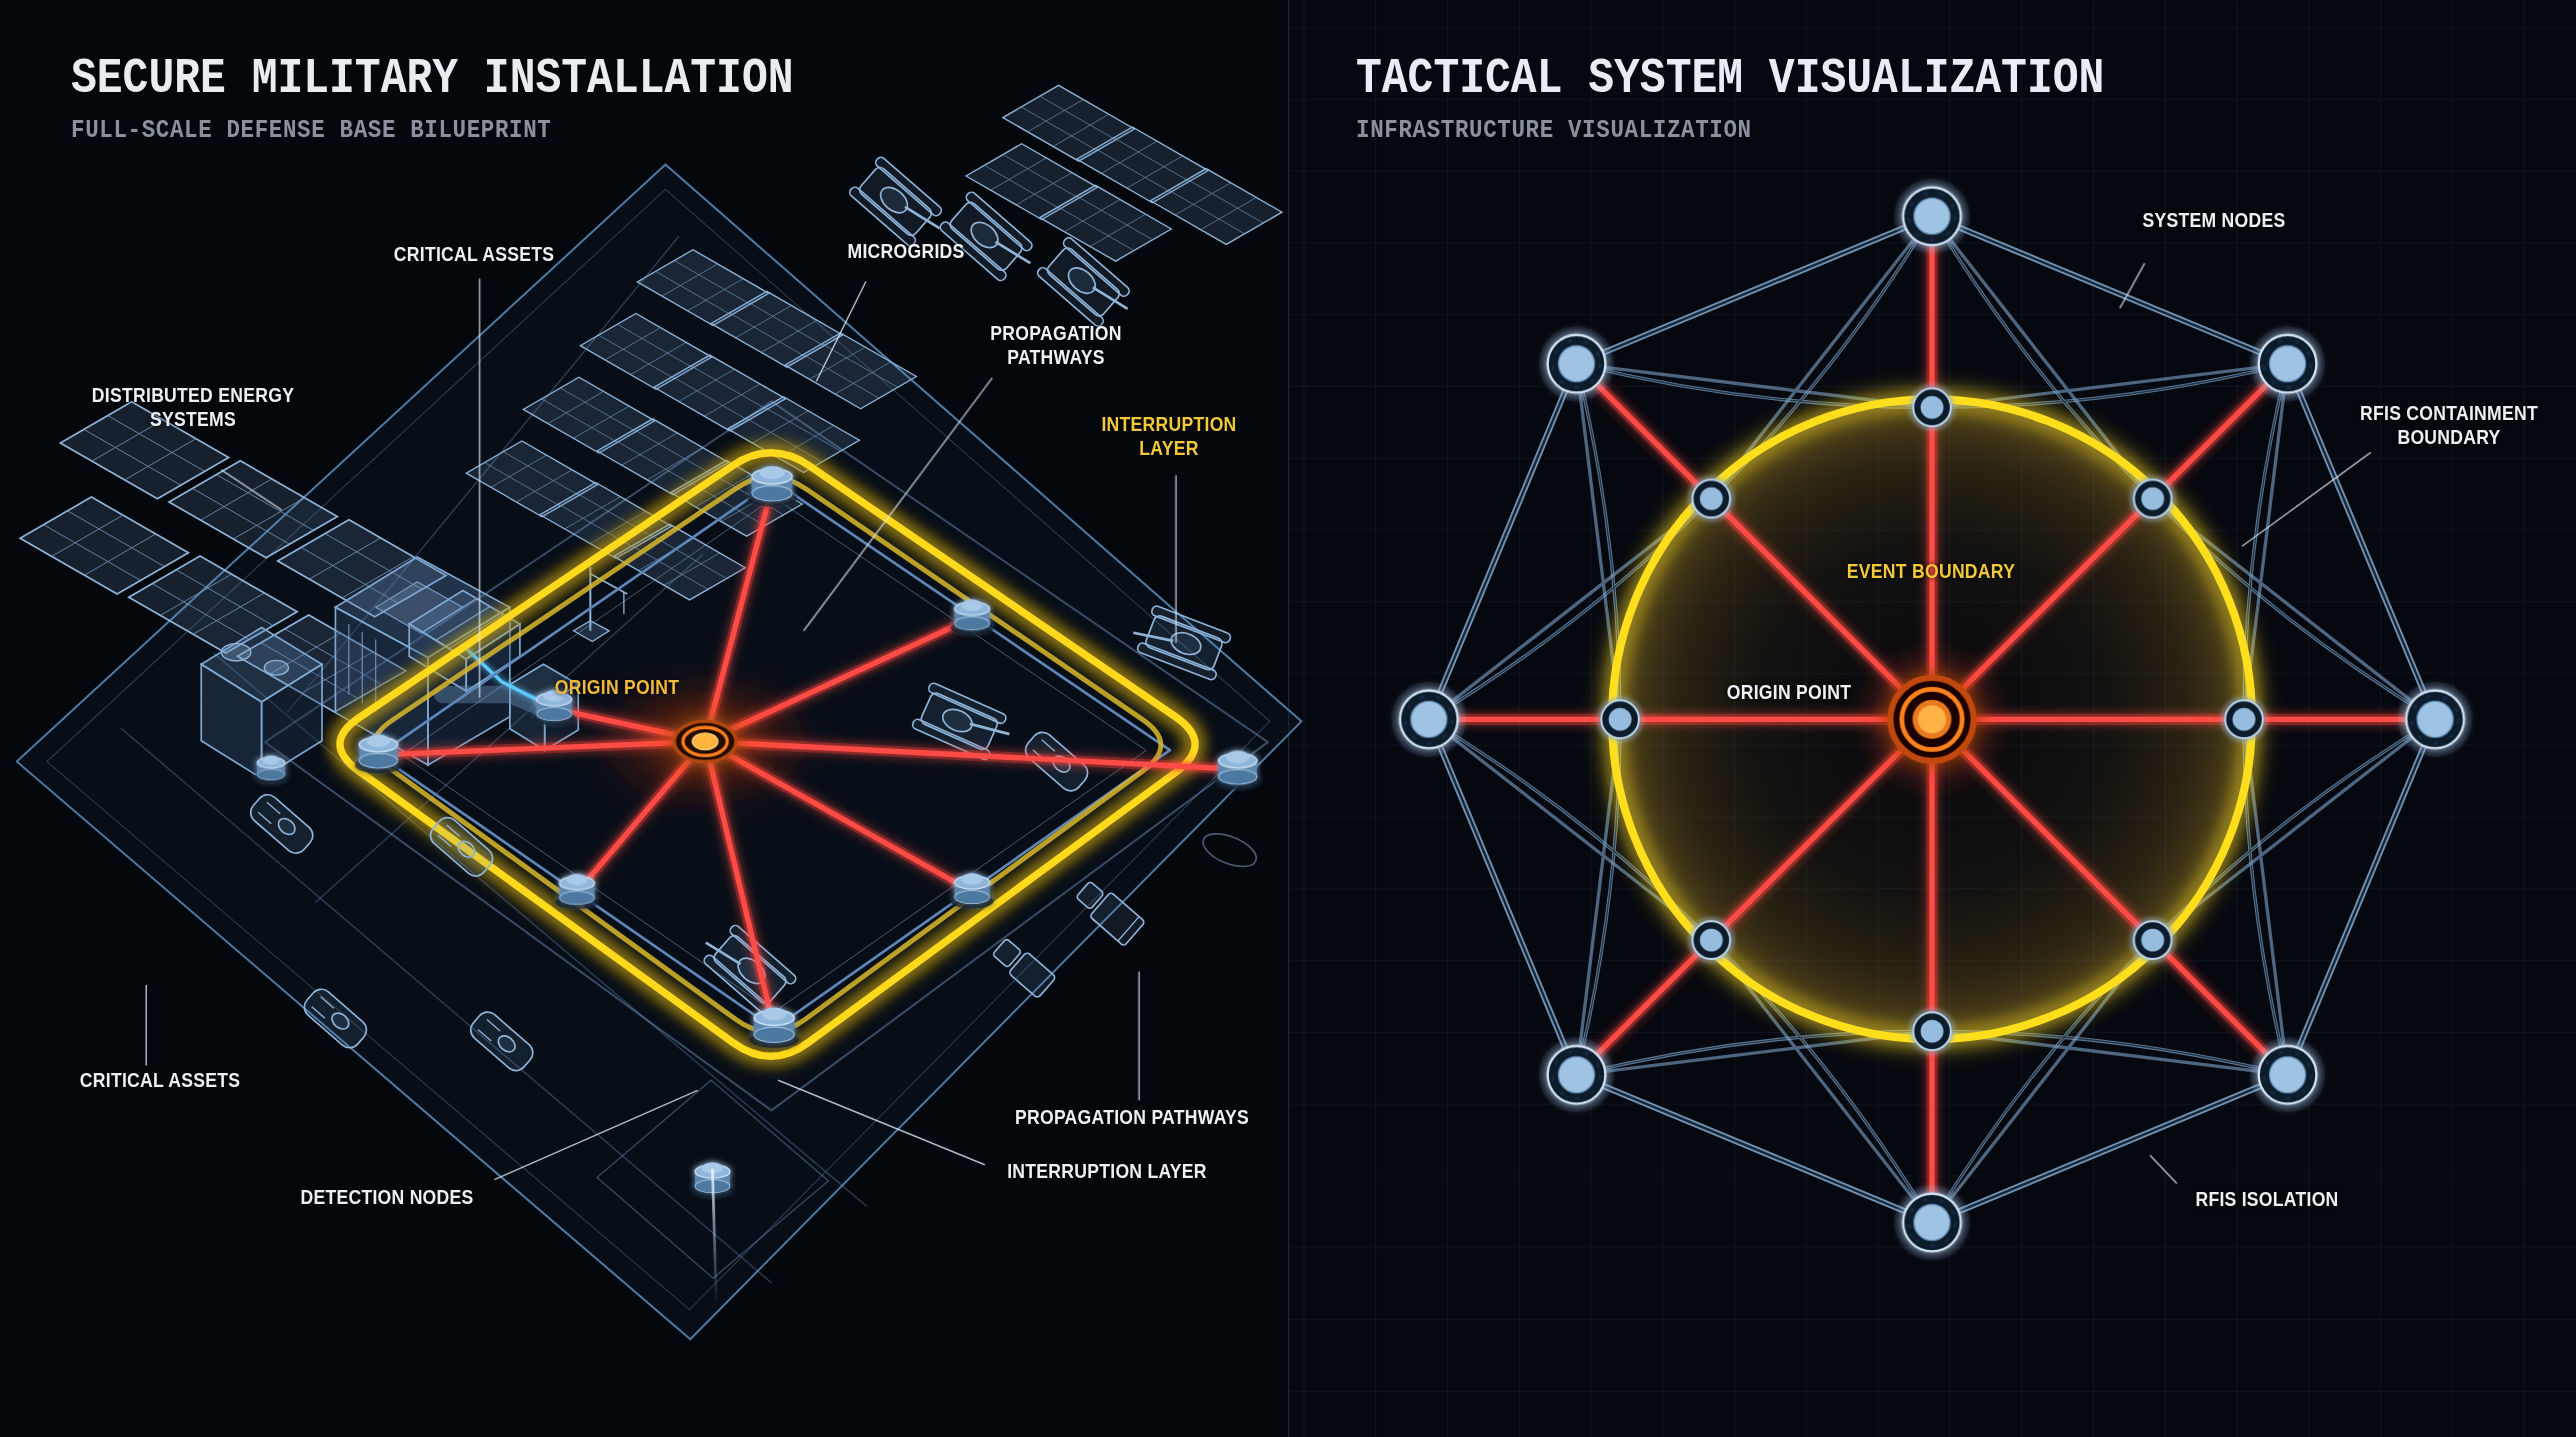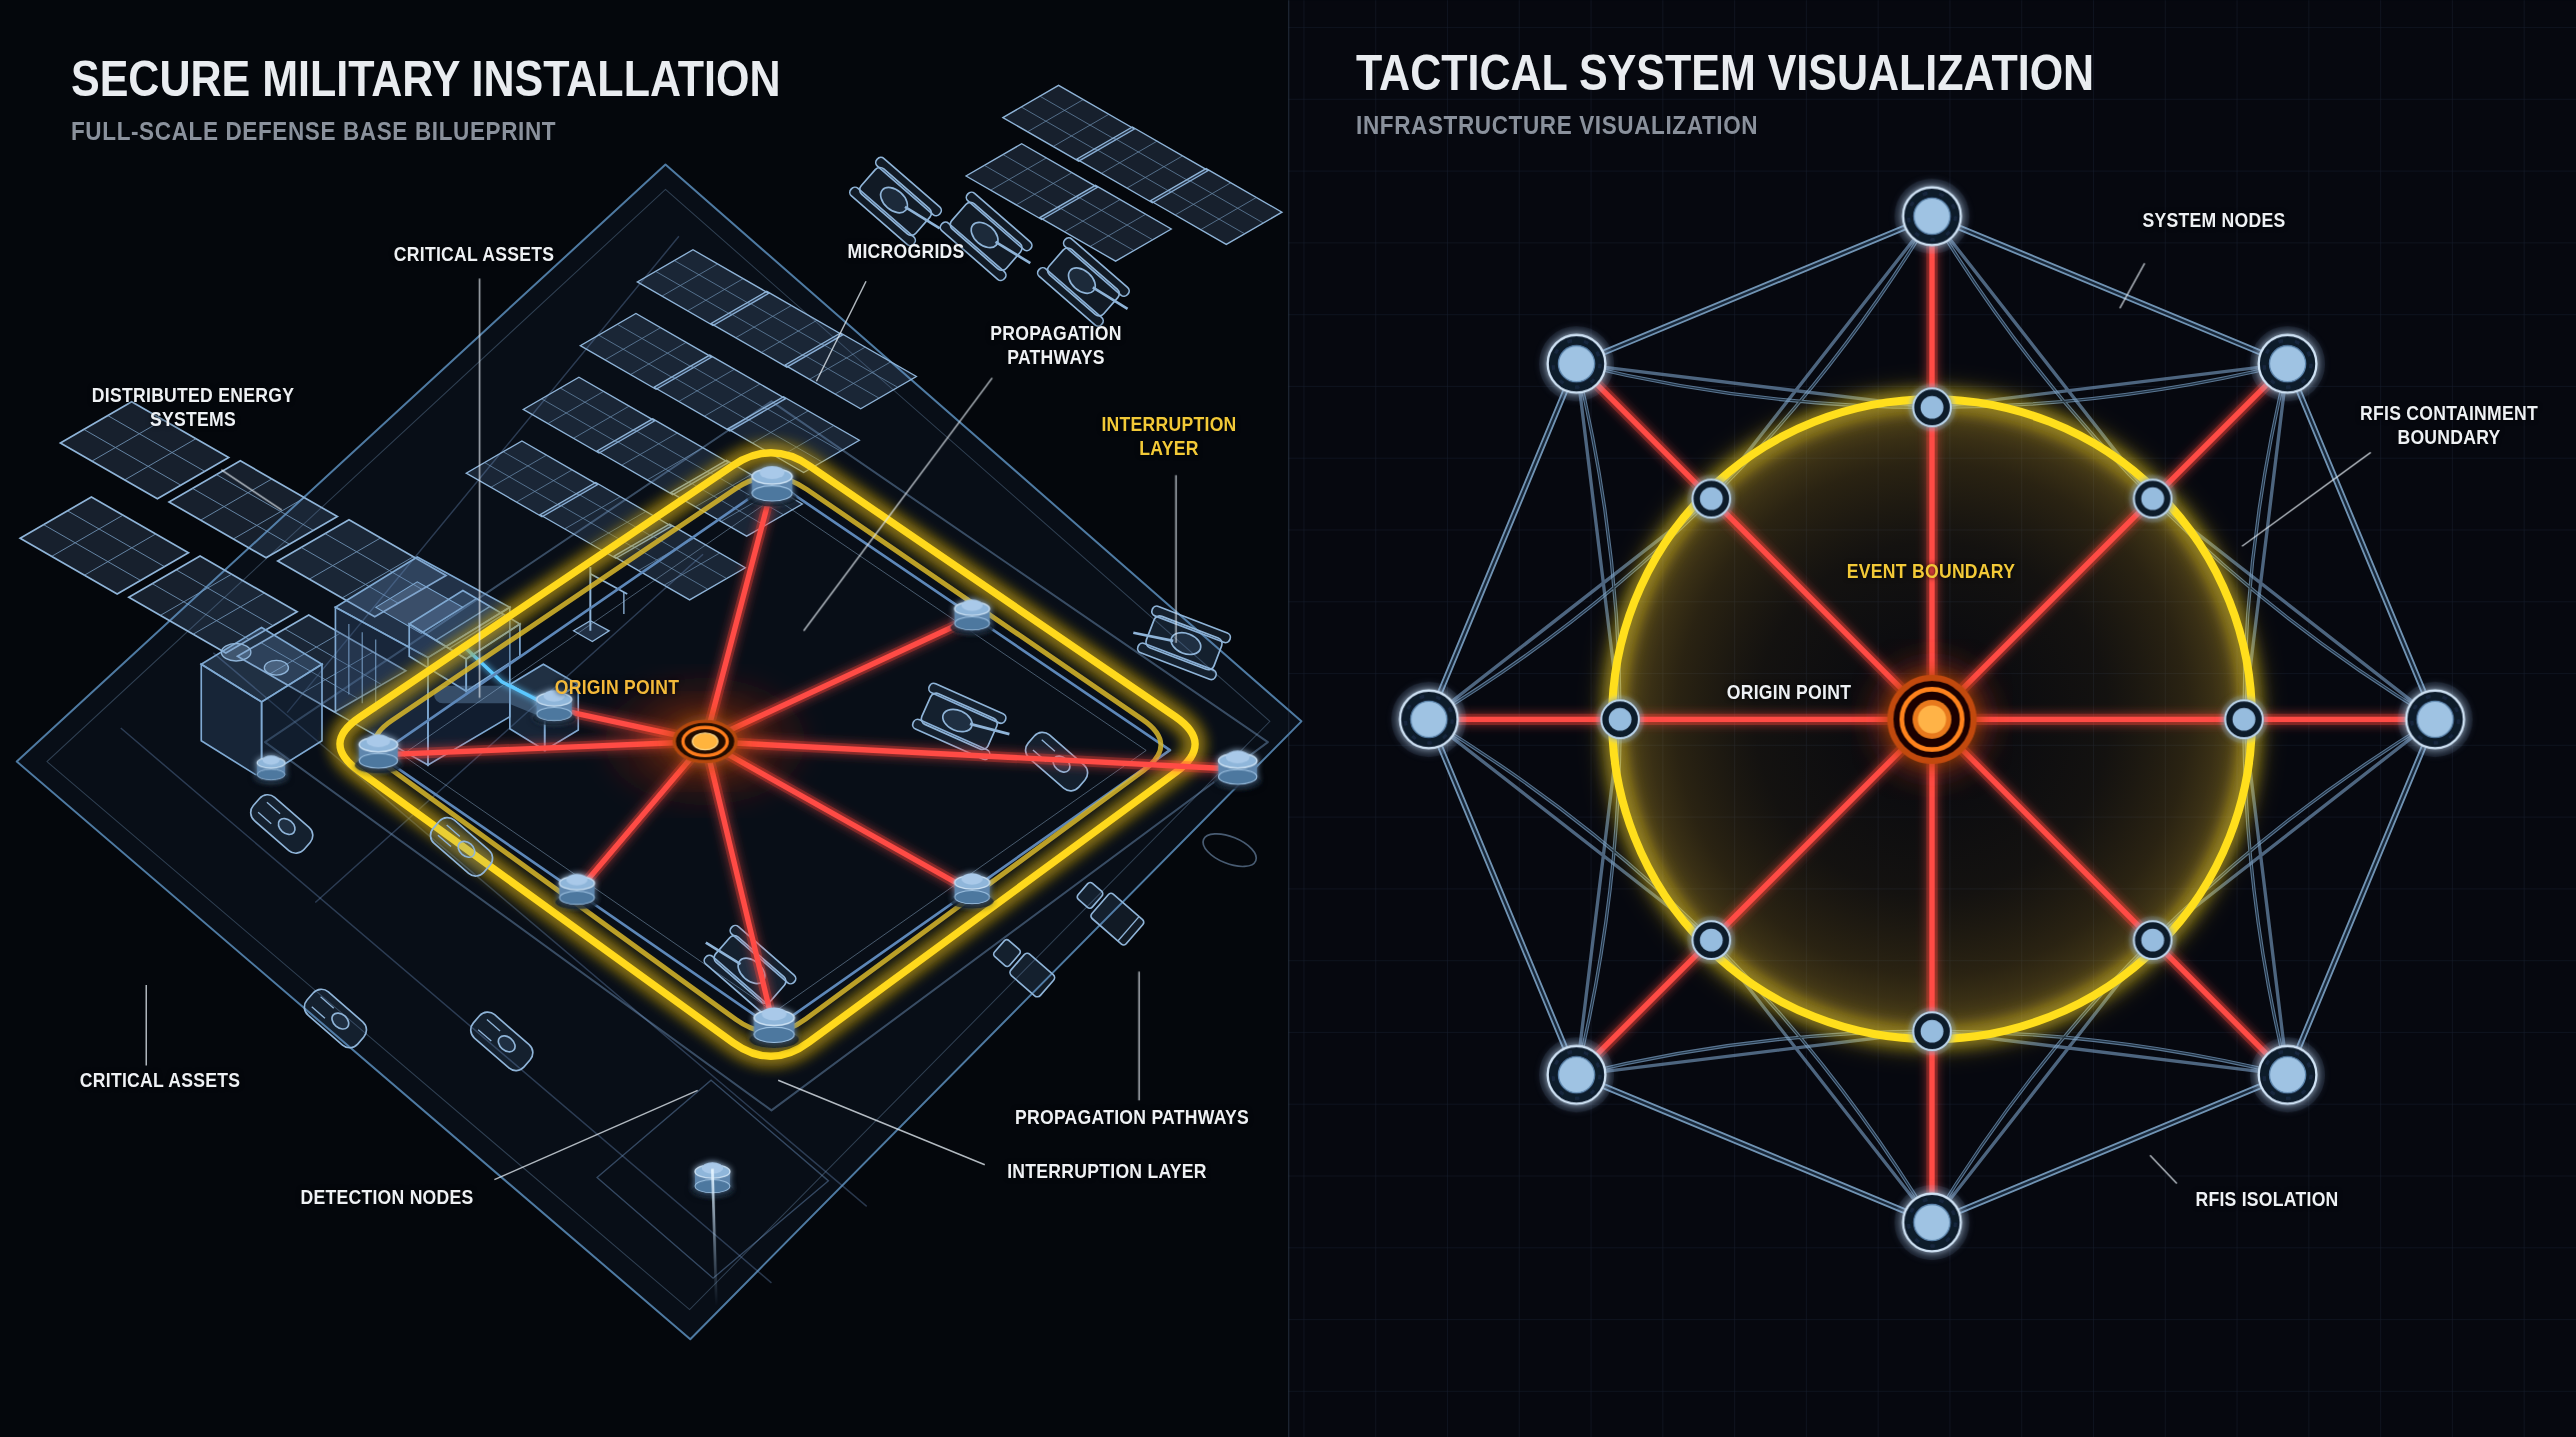--- a/index.html
+++ b/index.html
@@ -1,21 +1,21 @@
 <!DOCTYPE html>
 <html style="font-size:10.7px"><head>
 <meta charset="utf-8">
 <style>
   html,body{margin:0;padding:0;background:#000;}
   #stage{position:relative;width:2576px;height:1438px;background:#04070c;overflow:hidden;
          font-family:"Liberation Sans",sans-serif;}
   svg{position:absolute;left:0;top:0;display:block;}
   
   .labels{position:absolute;inset:0;pointer-events:none;}
-  .title-block{position:absolute;}
+  .title-block{position:absolute;font-family:Liberation Mono, monospace;}
   .title{margin:0;font-size:50px;font-weight:700;color:#e9ecf0;letter-spacing:0px;
          transform:scaleX(.86);transform-origin:left top;white-space:nowrap;}
   .subtitle{margin:9.4px 0 0 0;font-size:25px;font-weight:700;color:#8a919c;letter-spacing:0.7px;
          transform:scaleX(.9);transform-origin:left top;white-space:nowrap;}
   .lbl{position:absolute;font-weight:700;font-size:20px;letter-spacing:0.3px;color:#eef1f4;
        transform:translate(-50%,-50%) scaleX(.88);text-align:center;line-height:1.22;
        white-space:nowrap;text-shadow:0 0 5.4px rgba(0,0,0,.85);}
   .lbl.wrap{white-space:normal;}
   .lbl.yellow{color:#f2c937;}
   .lbl.gold{color:#f3b93a;}
@@ -341,21 +341,21 @@
     </g>
   </g>
 </svg>
 
 <div class="labels">
 
   <div class="title-block" style="left:71px;top:50px;">
     <h1 class="title">SECURE MILITARY INSTALLATION</h1>
     <div class="subtitle">FULL-SCALE DEFENSE BASE BILUEPRINT</div>
   </div>
-  <div class="title-block" style="left:1356px;top:44px;">
+  <div class="title-block" style="left:1356px;top:50px;">
     <h1 class="title">TACTICAL SYSTEM VISUALIZATION</h1>
     <div class="subtitle">INFRASTRUCTURE VISUALIZATION</div>
   </div>
 
   <div class="lbl" style="left:474px;top:254px;">CRITICAL ASSETS</div>
   <div class="lbl" style="left:906px;top:251px;">MICROGRIDS</div>
   <div class="lbl wrap" style="left:193px;top:407px;width:282px;">DISTRIBUTED ENERGY SYSTEMS</div>
   <div class="lbl wrap" style="left:1056px;top:345px;width:181px;">PROPAGATION PATHWAYS</div>
   <div class="lbl wrap yellow" style="left:1169px;top:436px;width:188px;">INTERRUPTION LAYER</div>
   <div class="lbl gold" style="left:617px;top:687px;">ORIGIN POINT</div>

